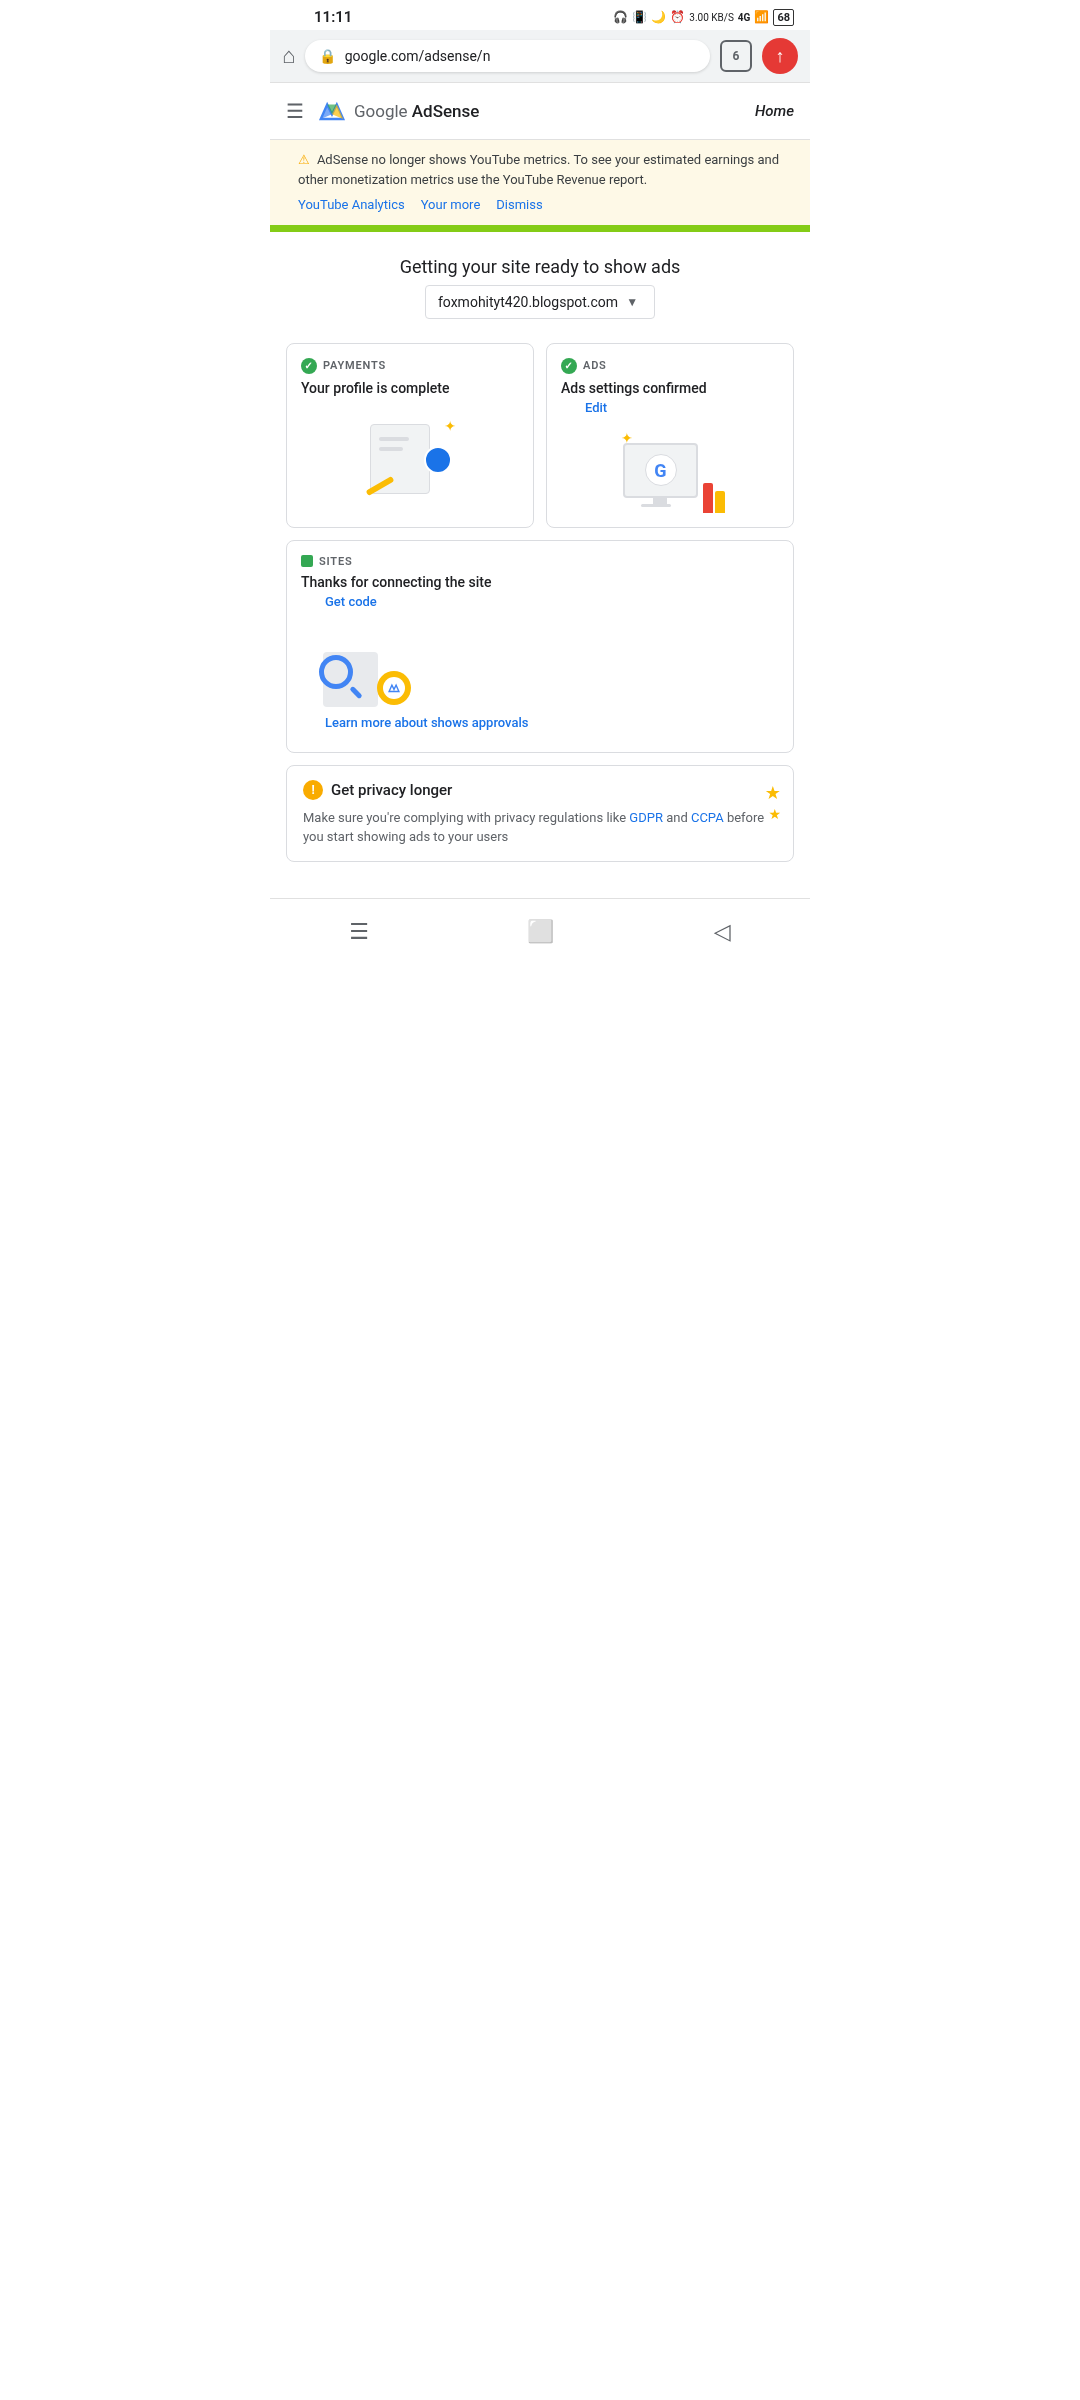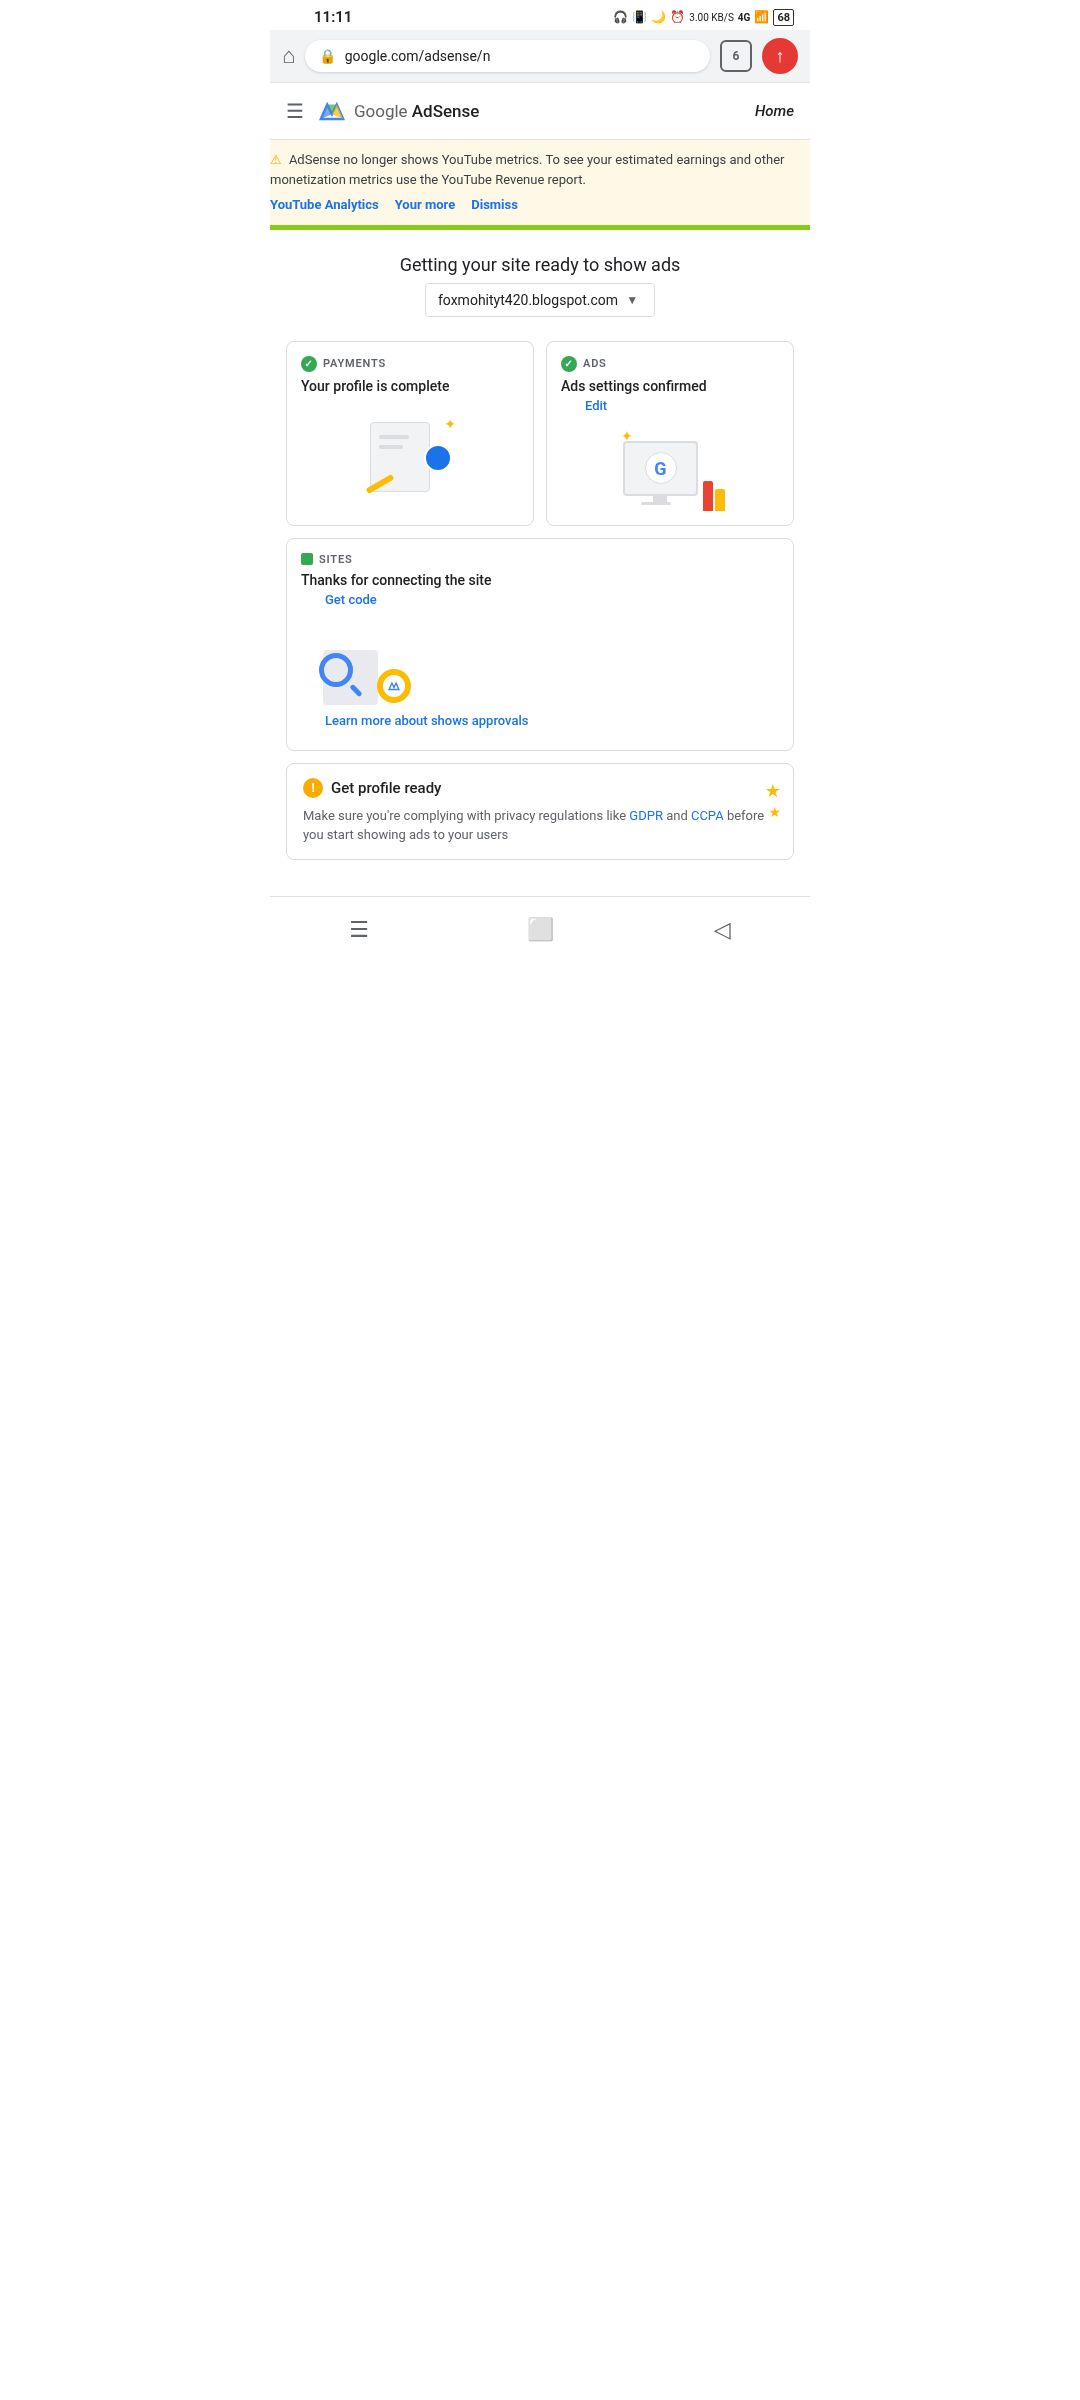--- a/index.html
+++ b/index.html
@@ -110,41 +110,41 @@
       margin-left: auto;
       font-size: 15px;
       font-weight: 500;
       color: #202124;
       font-style: italic;
     }
 
     
     .alert-banner {
       background: #fef9e7;
-      border-bottom: 5px solid #84cc16;
-      padding: 10px 0;
+      border-bottom: 7px solid #84cc16;
+      padding: 10px 28px;
       font-size: 13px;
       color: #3c4043;
       line-height: 1.5;
     }
     .alert-banner .alert-icon {
       display: inline-block;
       margin-right: 4px;
       color: #f9ab00;
     }
     .alert-links {
       margin-top: 6px;
       display: flex;
       gap: 16px;
     }
     .alert-links a {
       color: #1a73e8;
       text-decoration: none;
       font-size: 13px;
-      font-weight: 700;
+      font-weight: 400;
     }
 
     
     .main-content {
       padding: 24px 16px;
     }
     .page-title {
       font-size: 18px;
       font-weight: 400;
       text-align: center;
@@ -640,21 +640,21 @@
         </div>
       </div>
       <a href="#" class="card-link" style="margin-top: 8px;">Learn more about shows approvals</a>
     </div>
 
   </div>
 
   <div class="privacy-card">
     <div class="privacy-header">
       <div class="warning-circle">!</div>
-      <span class="privacy-title">Get profile ready</span>
+      <span class="privacy-title">Get privacy longer</span>
     </div>
     <p class="privacy-desc">
       Make sure you're complying with privacy regulations like 
       <a href="#">GDPR</a> 
       and 
       <a href="#">CCPA</a> 
       before you start showing ads to your users
     </p>
     <span class="star-decoration star-top">★</span>
     <span class="star-decoration star-bottom">★</span>

